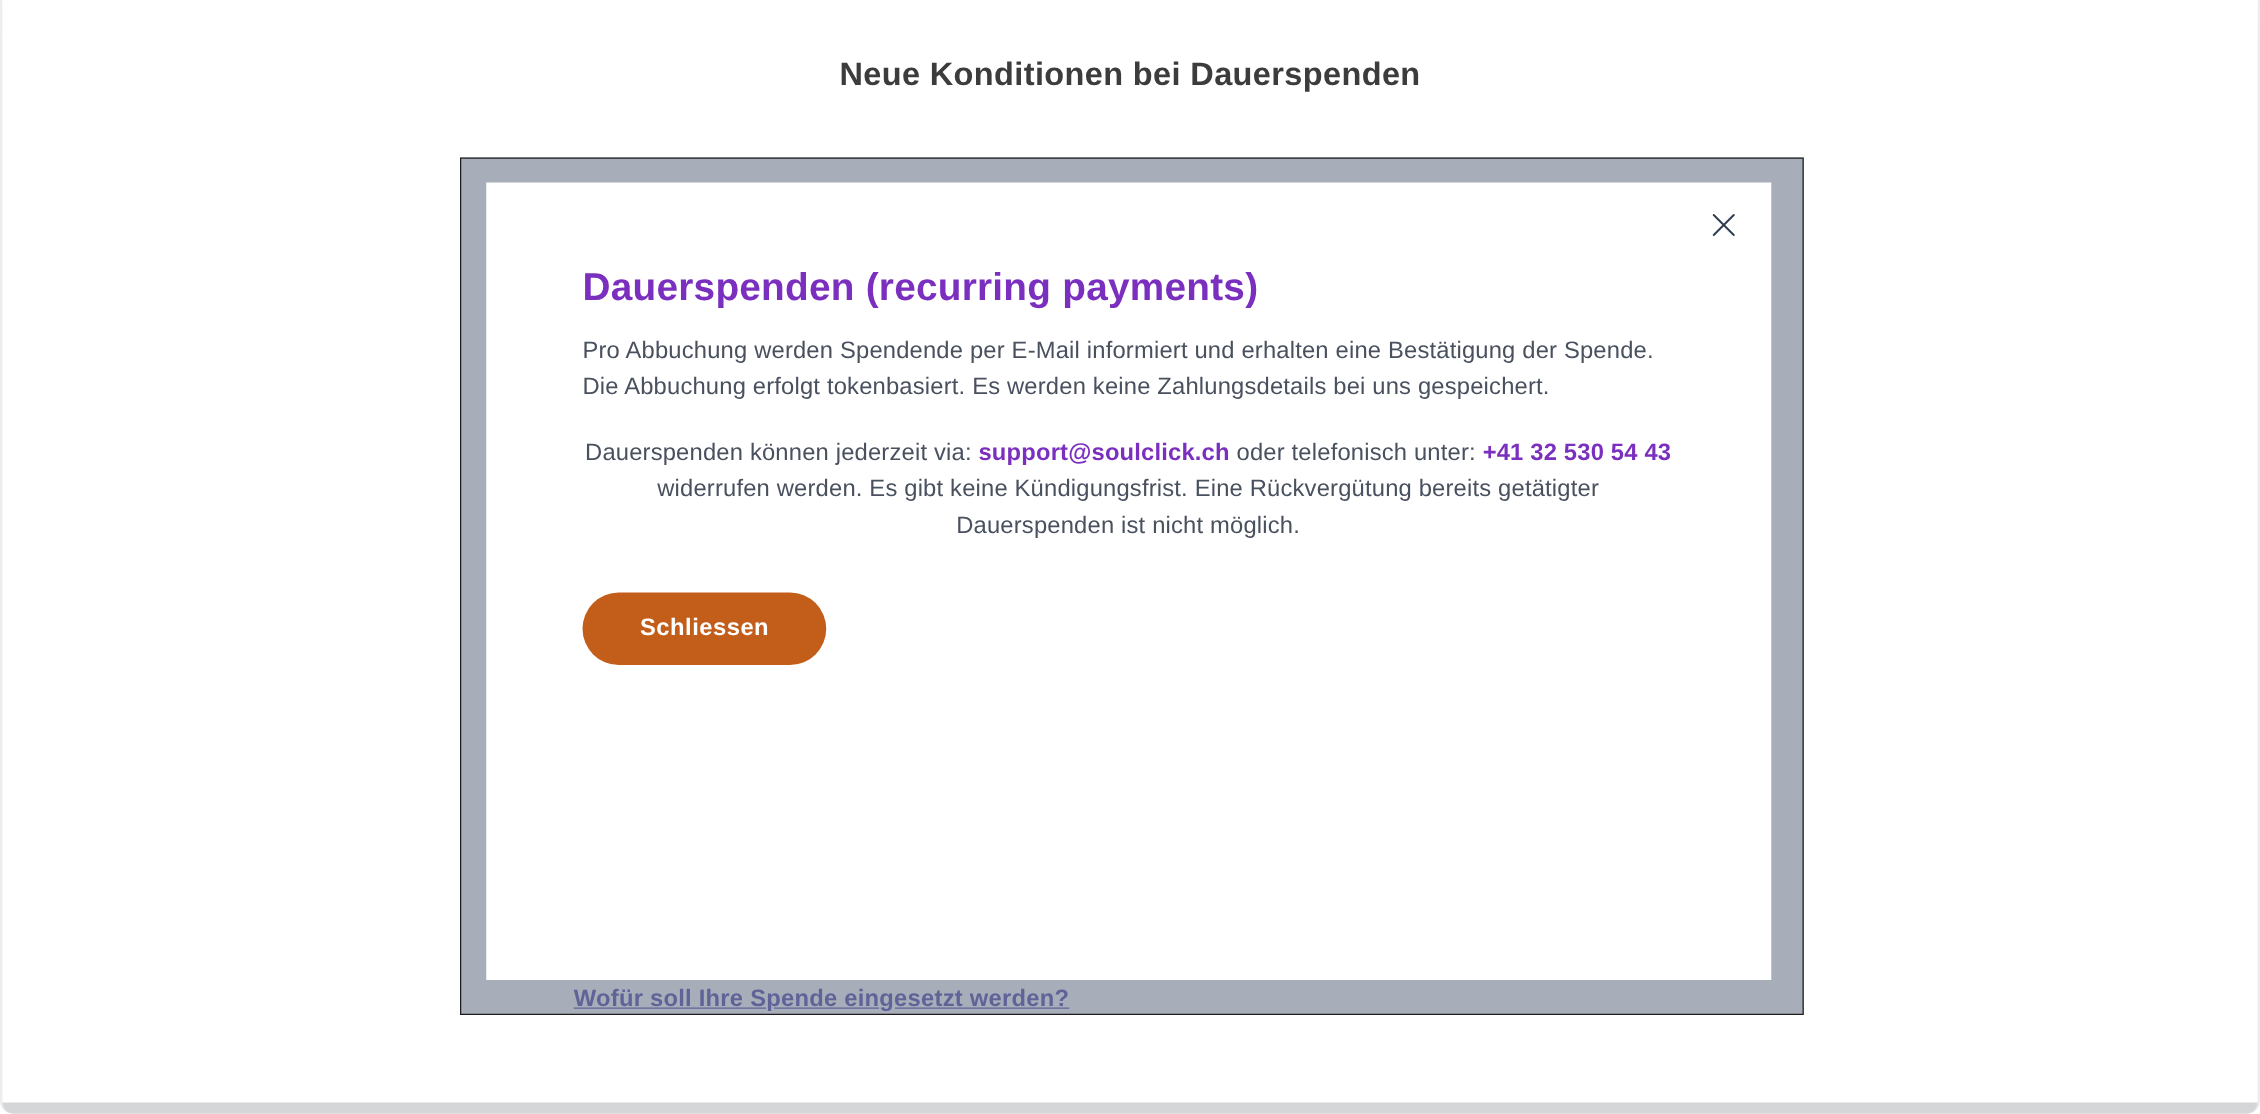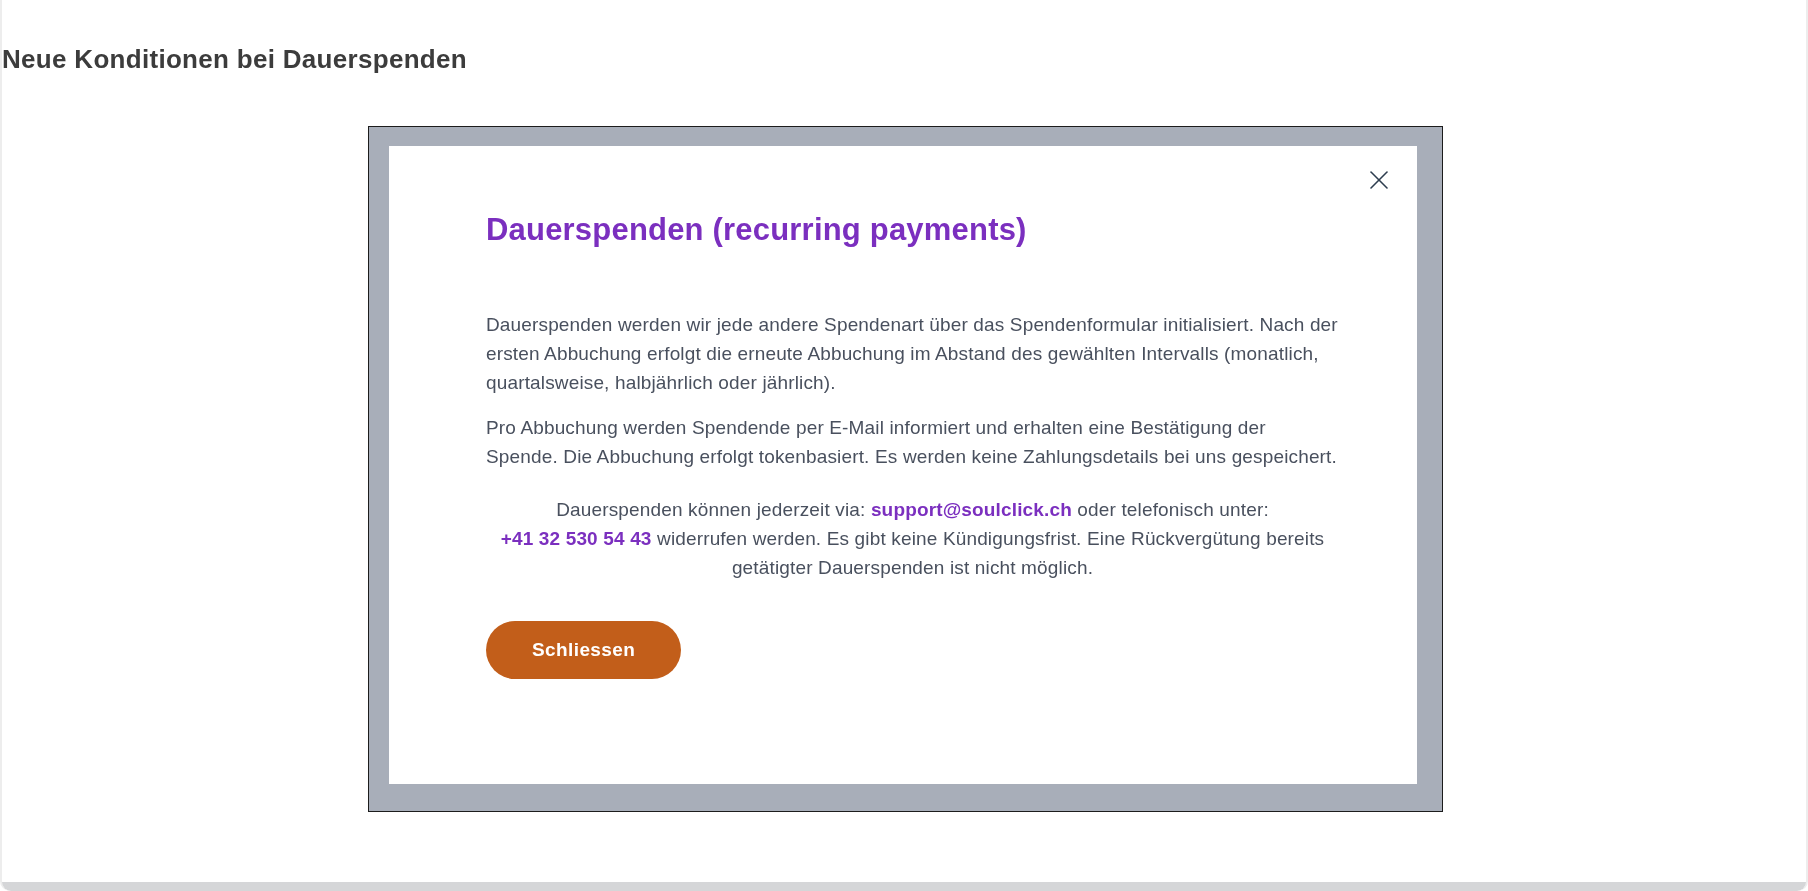--- a/index.html
+++ b/index.html
@@ -28,21 +28,21 @@
     border-bottom-right-radius:10px;
   }
   .window-bottom-edge{
     position:absolute;left:0;right:0;bottom:0;height:9px;
     background:#d5d6d8;
     border-bottom-left-radius:10px;
     border-bottom-right-radius:10px;
   }
   .page-title{
     position:absolute;top:44px;left:0;width:100%;
-    text-align:left;
+    text-align:center;
     font-size:26px;font-weight:700;
     letter-spacing:.3px;
     color:var(--page-title-text);
   }
   
   .overlay{
     position:absolute;left:366px;top:126px;width:1075px;height:686px;
     background:var(--overlay-gray);
     border:1px solid #1c1c1c;
     overflow:hidden;
@@ -60,21 +60,21 @@
   }
   .close-btn{
     position:absolute;top:18px;right:22px;
     width:32px;height:32px;
     background:none;border:none;cursor:pointer;
     color:var(--close-icon);
     display:flex;align-items:center;justify-content:center;
   }
   .close-btn svg{display:block;}
   .modal-content{
-    padding:64px 78px 0 97px;
+    padding:64px 78px 0 77px;
   }
   .modal-title{
     font-size:31px;font-weight:700;letter-spacing:.2px;
     color:var(--accent-purple);
     line-height:40px;
   }
   .modal-content p{
     max-width:874px;
     font-size:19px;line-height:29px;letter-spacing:.15px;
     color:var(--body-text);
@@ -101,35 +101,35 @@
 </style>
 </head>
 <body>
 
 <div class="window">
 
   <h1 class="page-title">Neue Konditionen bei Dauerspenden</h1>
 
   <div class="overlay">
 
+    <a class="behind-link">Wofür soll Ihre Spende eingesetzt werden?</a>
 
     <div class="modal">
 
       <button class="close-btn" aria-label="Schliessen">
         <svg width="24" height="24" viewBox="0 0 24 24" fill="none" stroke="currentColor" stroke-width="1.6" stroke-linecap="round">
           <line x1="4" y1="4" x2="20" y2="20"></line>
           <line x1="20" y1="4" x2="4" y2="20"></line>
         </svg>
       </button>
 
       <div class="modal-content">
 
         <h2 class="modal-title">Dauerspenden (recurring payments)</h2>
 
-        <p class="p-first">Dauerspenden werden wir jede andere Spendenart über das Spendenformular initialisiert. Nach der ersten Abbuchung erfolgt die erneute Abbuchung im Abstand des gewählten Intervalls (monatlich, quartalsweise, halbjährlich oder jährlich).</p>
 
         <p class="p-mid">Pro Abbuchung werden Spendende per E-Mail informiert und erhalten eine Bestätigung der Spende. Die Abbuchung erfolgt tokenbasiert. Es werden keine Zahlungsdetails bei uns gespeichert.</p>
 
         <p class="p-last"><span>Dauerspenden können jederzeit via: </span><a class="inline-link">support@soulclick.ch</a><span> oder telefonisch unter: </span><a class="inline-link">+41 32 530 54 43</a><span> widerrufen werden. Es gibt keine Kündigungsfrist. Eine Rückvergütung bereits getätigter Dauerspenden ist nicht möglich.</span></p>
 
         <button class="close-action-btn">Schliessen</button>
 
       </div>
     </div>
   </div>

